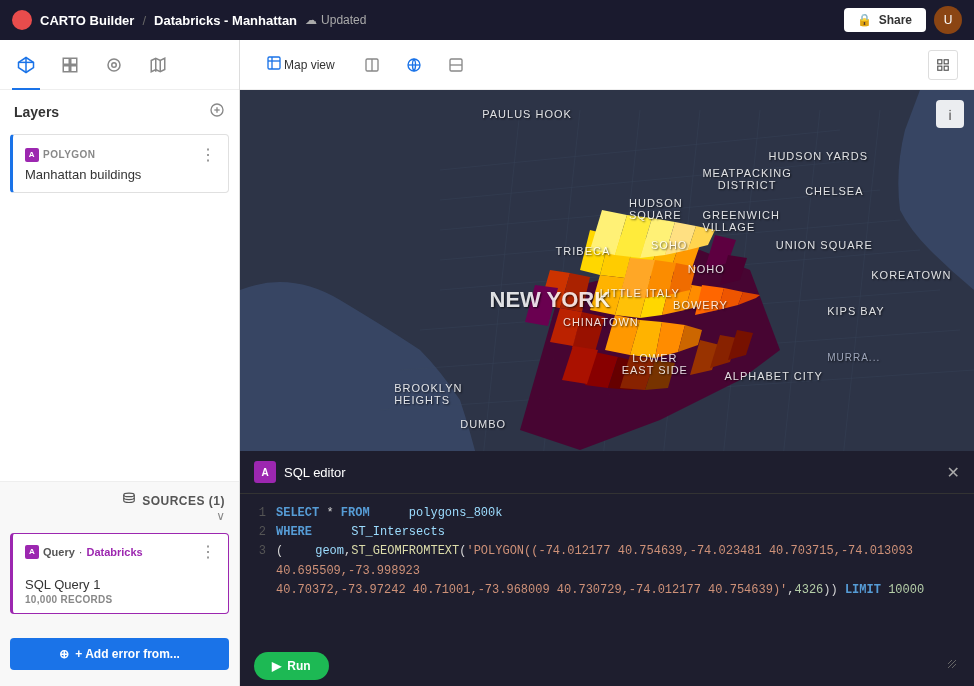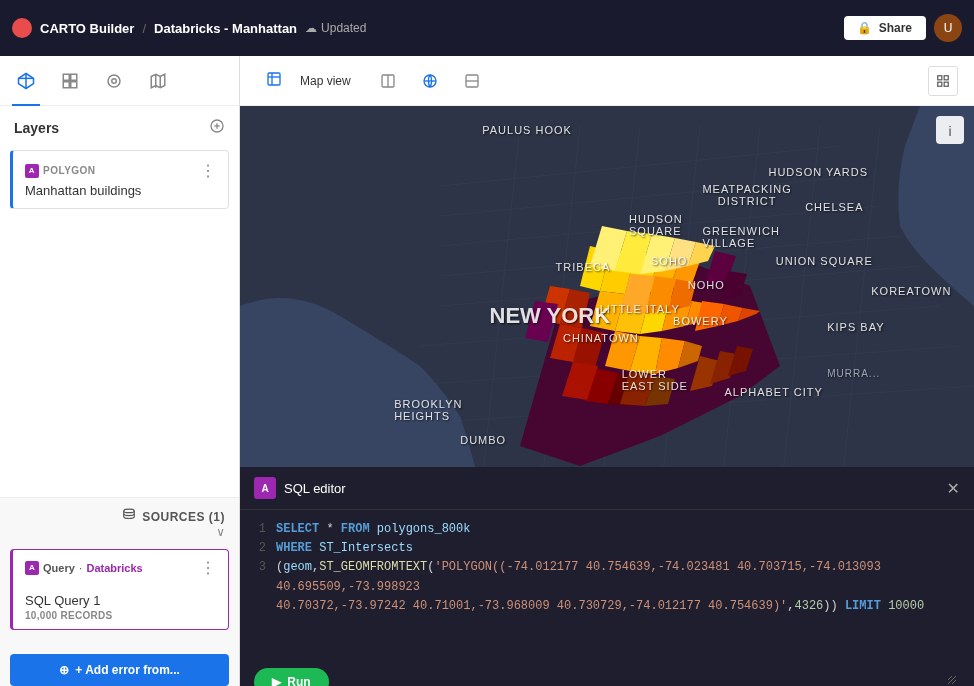--- a/index.html
+++ b/index.html
@@ -1,20 +1,20 @@
 <!DOCTYPE html>
 <html><head>
   <meta charset="utf-8">
   <style>
     * { box-sizing: border-box; margin: 0; padding: 0; }
     body { font-family: 'Arial', sans-serif; width: 974px; height: 686px; overflow: hidden; background: #1a1a2e; }
 
     
     .header {
-      height: 56px;
+      height: 40px;
       background: #1a1a2e;
       display: flex;
       align-items: center;
       padding: 0 12px;
       gap: 8px;
       position: relative;
       z-index: 10;
     }
     .header-logo {
       width: 20px; height: 20px;
@@ -300,21 +300,21 @@
       height: 50px;
       background: white;
       display: flex;
       align-items: center;
       padding: 0 16px;
       gap: 12px;
       border-bottom: 1px solid #eee;
       z-index: 5;
     }
     .map-view-btn {
-      display: flex; align-items: center; gap: 18px;
+      display: flex; align-items: center; gap: 2px;
       padding: 5px 10px;
       border: none;
       background: transparent;
       font-size: 12px;
       color: #333;
       cursor: pointer;
     }
     .toolbar-icon-btn {
       width: 30px; height: 30px;
       display: flex; align-items: center; justify-content: center;
@@ -485,21 +485,21 @@
     }
     .sql-line-num {
       color: #555;
       min-width: 12px;
       text-align: right;
       user-select: none;
     }
     .sql-kw { color: #569cd6; font-weight: bold; }
     .sql-fn { color: #dcdcaa; }
     .sql-str { color: #ce9178; }
-    .sql-tbl { color: #9cdcfe; }
+    .sql-tbl { color: #9cdcfe; padding-left: 32px; }
     .sql-op { color: #d4d4d4; }
     .sql-num { color: #b5cea8; font-family: Liberation Mono, monospace; }
 
     
     .sql-footer {
       display: flex;
       align-items: center;
       padding: 8px 14px;
       justify-content: space-between;
     }
@@ -769,21 +769,21 @@
         <div class="map-label" style="top: 13%; left: 63%; text-align: center;">MEATPACKING<br>DISTRICT</div>
         <div class="map-label" style="top: 20%; left: 63%;">GREENWICH<br>VILLAGE</div>
         <div class="map-label" style="top: 25%; left: 56%;">SOHO</div>
         <div class="map-label" style="top: 18%; left: 53%;">HUDSON<br>SQUARE</div>
         <div class="map-label" style="top: 26%; left: 43%;">TRIBECA</div>
         <div class="map-label" style="top: 33%; left: 34%; font-size: 22px; font-weight: bold; letter-spacing: 0;">New York</div>
         <div class="map-label" style="top: 29%; left: 61%;">NOHO</div>
         <div class="map-label" style="top: 33%; left: 49%;">LITTLE ITALY</div>
         <div class="map-label" style="top: 38%; left: 44%;">CHINATOWN</div>
         <div class="map-label" style="top: 35%; left: 59%;">BOWERY</div>
-        <div class="map-label" style="top: 44%; left: 52%;">LOWER<br>EAST SIDE</div>
+        <div class="map-label" style="top: 44%; left: 52%; text-align: center;">LOWER<br>EAST SIDE</div>
         <div class="map-label" style="top: 49%; left: 21%;">BROOKLYN<br>HEIGHTS</div>
         <div class="map-label" style="top: 55%; left: 30%;">DUMBO</div>
         <div class="map-label" style="top: 62%; left: 22%;">DOWNTOWN<br>BROOKLYN</div>
         <div class="map-label" style="top: 47%; left: 66%;">ALPHABET CITY</div>
         <div class="map-label" style="top: 36%; left: 80%;">KIPS BAY</div>
         <div class="map-label" style="top: 25%; left: 73%;">UNION SQUARE</div>
         <div class="map-label" style="top: 30%; left: 86%;">KOREATOWN</div>
         <div class="map-label" style="top: 44%; left: 80%; color: #b0b8cc; font-size:10px;">MURRA...</div>
 
         <button class="map-info-btn">ℹ</button>

